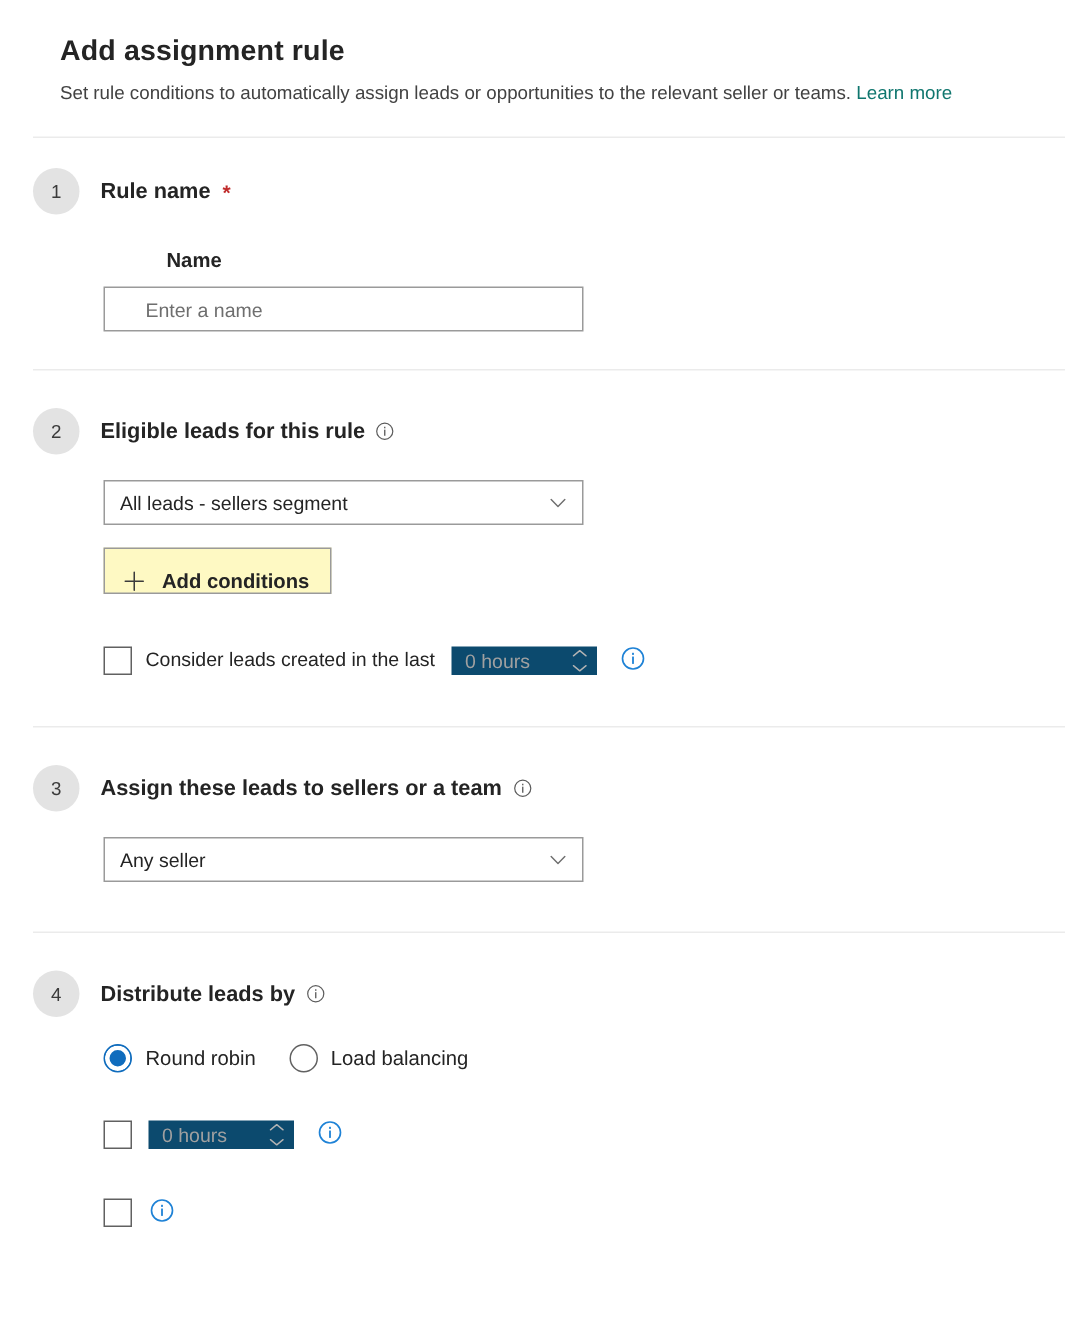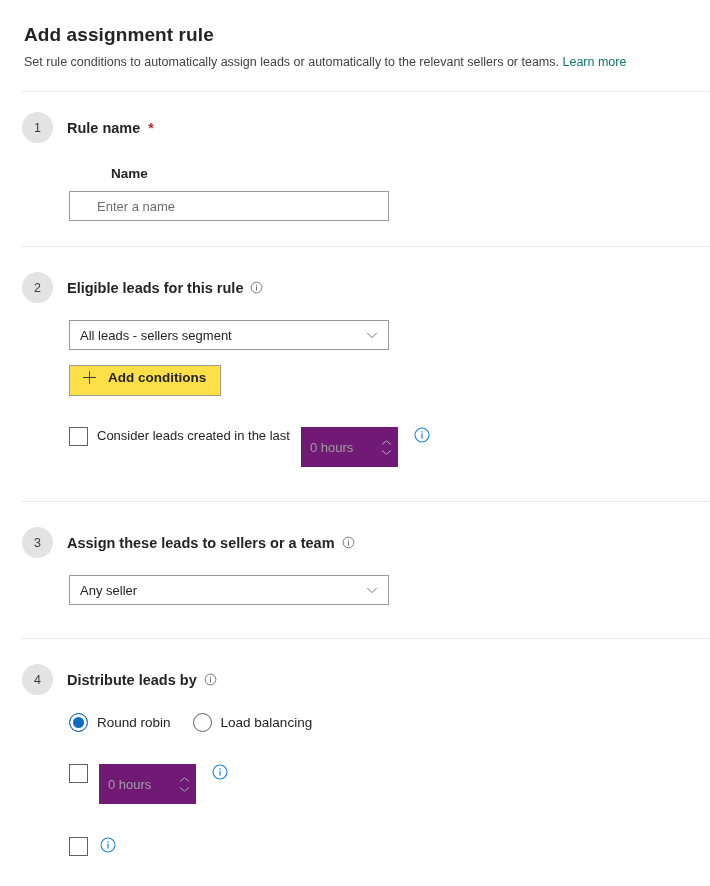--- a/index.html
+++ b/index.html
@@ -7,21 +7,21 @@
     margin: 0; padding: 0;
     width: 710px; height: 886px;
     background: #ffffff;
     font-family: "Liberation Sans", sans-serif;
     color: #242424;
     -webkit-font-smoothing: antialiased;
   }
   .page { position: relative; width: 710px; height: 886px; overflow: hidden; background:#fff; }
 
   
-  .header { padding: 22px 24px 0 24px; }
+  .header { padding: 22px 24px 0 40px; }
   .header-title {
     font-size: 19px;
     font-weight: 600;
     color: #242424;
     letter-spacing: .1px;
     margin: 0 0 6px 0;
     line-height: 26px;
   }
   .header-sub {
     font-size: 12.5px;
@@ -118,23 +118,23 @@
     cursor: pointer;
   }
   .chevron { width: 14px; height: 14px; flex: 0 0 auto; }
 
   
   .btn {
     display: inline-flex;
     align-items: flex-start;
     gap: 11px;
     height: 31px;
-    padding: 4px 14px 0 12px;
+    padding: 14px 14px 0 12px;
     border: 1px solid #9a9a9a;
-    background: #fde047;
+    background: #fef9c3;
     font-family: "Liberation Sans", sans-serif;
     font-size: 13.5px;
     font-weight: 600;
     color: #242424;
     cursor: pointer;
     border-radius: 0;
   }
   .plus-icon { width: 15px; height: 15px; flex: 0 0 auto; }
 
   
@@ -154,22 +154,22 @@
     font-size: 13px;
     color: #242424;
     margin-left: 9px;
     line-height: 18px;
     white-space: nowrap;
   }
 
   
   .spinner {
     width: 97px;
-    height: 40px;
-    background: #701a75;
+    height: 19px;
+    background: #0c4a6e;
     display: flex;
     align-items: center;
     justify-content: space-between;
     padding: 0 6px 0 9px;
     margin-left: 11px;
     flex: 0 0 auto;
     cursor: default;
   }
   .spinner-value {
     font-size: 13px;
@@ -206,21 +206,21 @@
   .radio-label { font-size: 13.5px; color: #242424; line-height: 18px; }
 </style>
 </head>
 <body>
 
 <div class="page">
 
   <div class="header">
     <h1 class="header-title">Add assignment rule</h1>
     <p class="header-sub">
-      <span>Set rule conditions to automatically assign leads or automatically to the relevant sellers or teams.</span>
+      <span>Set rule conditions to automatically assign leads or opportunities to the relevant seller or teams.</span>
       <a class="learn-more" href="#">Learn more</a>
     </p>
   </div>
   <div class="divider top"></div>
 
   <div class="section" style="padding-top:20px;">
     <div class="section-head">
       <div class="step-badge">1</div>
       <div class="section-title">
         <span>Rule name</span>

